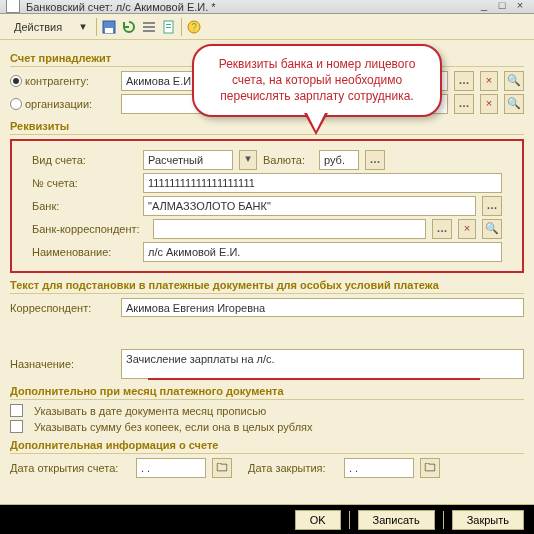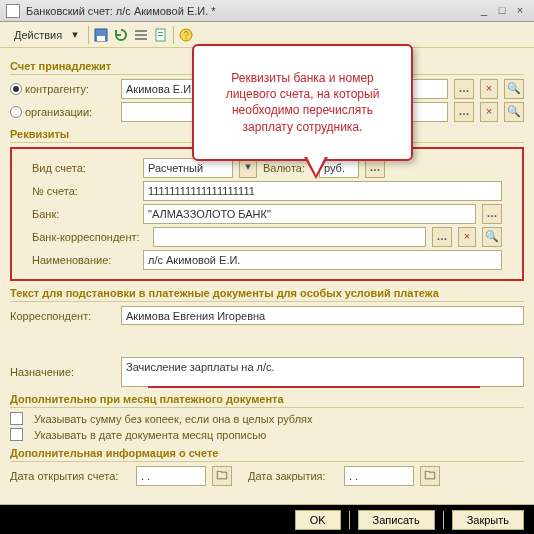--- a/index.html
+++ b/index.html
@@ -1,24 +1,24 @@
 <!DOCTYPE html>
 <html><head>
 <meta charset="utf-8">
 <style>
   * { box-sizing: border-box; margin: 0; padding: 0; font-family: Arial, sans-serif; }
   body { width: 534px; height: 534px; background: #f5efd7; font-size: 11px; overflow: hidden; }
   
-  .titlebar { background: linear-gradient(#e8e8e8,#d8d8d8); height: 22px; display: flex; align-items: center; padding: 0 6px; border-bottom: 1px solid #999; }
+  .titlebar { background: linear-gradient(#e8e8e8,#d8d8d8); height: 14px; display: flex; align-items: flex-end; padding: 0 6px; border-bottom: 1px solid #999; }
   .titlebar .app-icon { width: 14px; height: 14px; background: #fff; border: 1px solid #888; margin-right: 6px; }
   .titlebar .title { flex: 1; font-size: 11px; color: #333; }
   .winbtn { width: 16px; height: 14px; margin-left: 2px; text-align: center; line-height: 12px; color: #444; cursor: pointer; }
   
   .toolbar { height: 26px; background: #f5efd7; display: flex; align-items: center; padding: 0 8px; gap: 4px; border-bottom: 1px solid #d4c990; }
-  .toolbar .actions { font-size: 11px; color: #333; padding: 2px 6px; display: flex; align-items: center; gap: 10px; cursor: pointer; }
+  .toolbar .actions { font-size: 11px; color: #333; padding: 2px 6px; display: flex; align-items: center; gap: 18px; cursor: pointer; }
   .tb-icon { width: 16px; height: 16px; display: inline-flex; align-items: center; justify-content: center; cursor: pointer; }
   .tb-sep { width: 1px; height: 18px; background: #c4b980; }
   
   .content { padding: 6px 10px; }
   
   .section-title { color: #9a7a00; font-weight: bold; font-size: 11px; margin: 6px 0 4px 0; border-bottom: 1px solid #d4c990; padding-bottom: 2px; }
   
   .row { display: flex; align-items: center; margin: 3px 0; gap: 6px; }
   .label { color: #6b5a1a; font-size: 11px; min-width: 105px; }
   .radio { width: 12px; height: 12px; border-radius: 50%; border: 1px solid #888; background: #fff; display: inline-flex; align-items: center; justify-content: center; margin-right: 3px;}
@@ -28,21 +28,21 @@
   .input.w40 { flex: 0 0 40px; }
   .btn-ell { width: 20px; height: 20px; background: #f0e8c8; border: 1px solid #b8ad7a; text-align:center; line-height:16px; cursor:pointer; font-weight:bold; color:#555; }
   .btn-x { width: 18px; height: 20px; background: #f0e8c8; border: 1px solid #b8ad7a; text-align:center; line-height:16px; cursor:pointer; color:#a33; }
   .btn-mag { width: 20px; height: 20px; background: #f0e8c8; border: 1px solid #b8ad7a; text-align:center; line-height:16px; cursor:pointer; }
   .btn-dd { width: 18px; height: 20px; background: #f0e8c8; border: 1px solid #b8ad7a; text-align:center; line-height:14px; cursor:pointer; color:#555; }
   
   .redbox { border: 2px solid #c1272d; padding: 6px 20px; margin: 4px 0 6px 0; }
   
   .checkbox { width: 13px; height: 13px; background: #fff; border: 1px solid #888; margin-right: 5px; display:inline-block; }
   
-  .callout { position: absolute; top: 44px; left: 192px; width: 221px; background: #fff; border: 2px solid #c1272d; border-radius: 6px; padding: 24px; box-shadow: 3px 3px 6px rgba(0,0,0,.25); z-index: 10; }
+  .callout { position: absolute; top: 44px; left: 192px; width: 250px; background: #fff; border: 2px solid #c1272d; border-radius: 20px; padding: 10px; box-shadow: 3px 3px 6px rgba(0,0,0,.25); z-index: 10; }
   .callout-text { color: #c1272d; font-size: 12px; text-align: center; line-height: 1.35; }
   .callout-tail { position:absolute; bottom:-20px; left:110px; width:0; height:0; border-left:12px solid transparent; border-right:12px solid transparent; border-top:22px solid #c1272d; }
   .callout-tail-inner { position:absolute; bottom:-16px; left:113px; width:0; height:0; border-left:9px solid transparent; border-right:9px solid transparent; border-top:18px solid #fff; }
   
   .redline { position: relative; margin-top: 32px; }
   .redline::after { content:""; position:absolute; left: 138px; right: 44px; bottom: -1px; height:2px; background:#c1272d; }
   
   .footer { position: absolute; bottom: 0; left: 0; right: 0; height: 30px; background: #000000; border-top: 1px solid #c4b980; display: flex; align-items: center; justify-content: flex-end; padding: 0 10px; gap: 4px; }
   .footer-btn { padding: 3px 14px; background: #f5efd0; border: 1px solid #b8ad7a; cursor:pointer; font-size:11px; }
   .footer-sep { width: 1px; height: 18px; background: #c4b980; margin: 0 4px; }
@@ -169,25 +169,25 @@
     <div class="input" style="height:19px">Акимова Евгения Игоревна</div>
   </div>
   <div class="row redline">
     <span class="label">Назначение:</span>
     <div class="input" style="height:30px">Зачисление зарплаты на л/с.</div>
   </div>
 
   <div class="section-title">Дополнительно при месяц платежного документа</div>
   <div class="row">
     <span class="checkbox"></span>
+    <span class="label" style="min-width:0">Указывать в дате документа месяц прописью</span>
+  </div>
+  <div class="row">
+    <span class="checkbox"></span>
     <span class="label" style="min-width:0">Указывать сумму без копеек, если она в целых рублях</span>
-  </div>
-  <div class="row">
-    <span class="checkbox"></span>
-    <span class="label" style="min-width:0">Указывать в дате документа месяц прописью</span>
   </div>
 
   <div class="section-title">Дополнительная информация о счете</div>
   <div class="row">
     <span class="label" style="min-width:120px">Дата открытия счета:</span>
     <div class="input small">  .  .</div>
     <div class="btn-ell">🗀</div>
     <span class="label" style="min-width:90px; margin-left:10px">Дата закрытия:</span>
     <div class="input small">  .  .</div>
     <div class="btn-ell">🗀</div>

